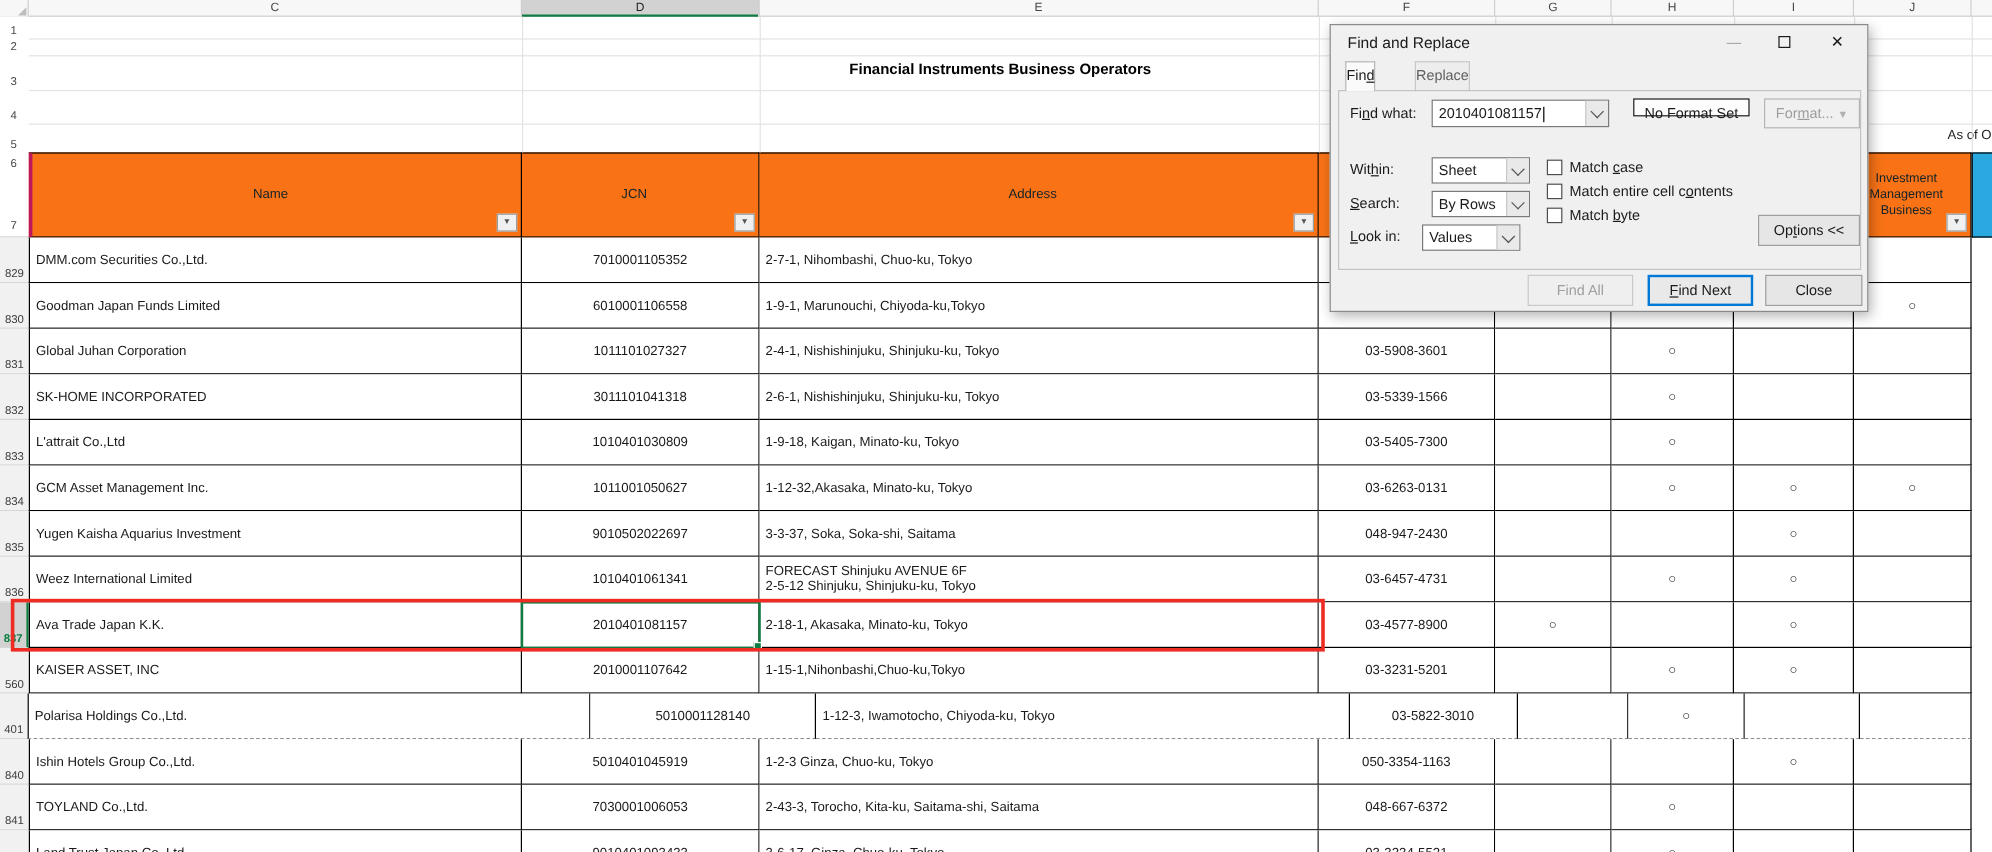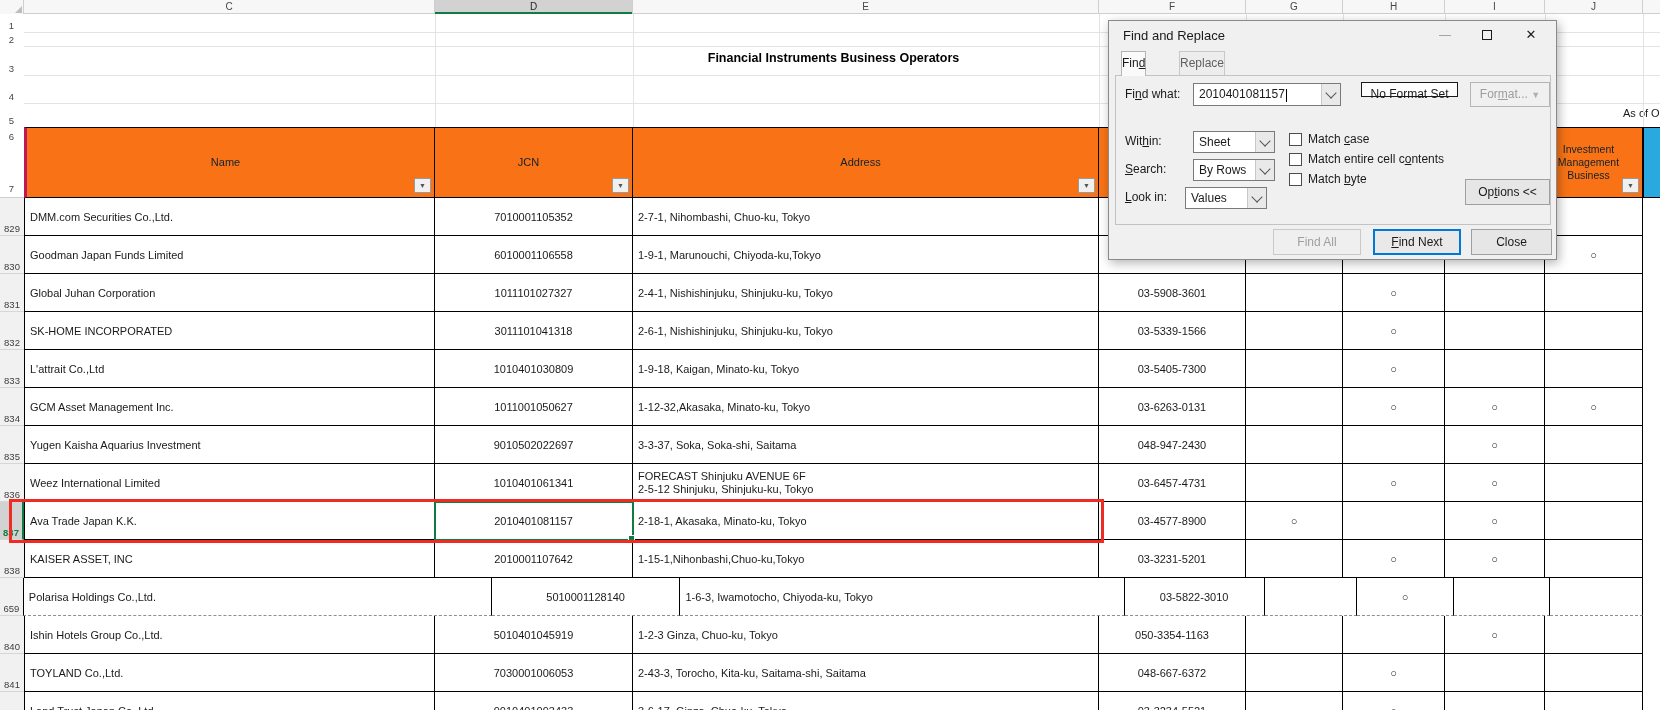--- a/index.html
+++ b/index.html
@@ -266,39 +266,39 @@
       <div class="dcell cl-center" style="width: 97px;">
         <span class="circ">○</span>
       </div>
       <div class="dcell cl-center" style="width: 102px;"></div>
       <div class="dcell cl-center" style="width: 100px;">
         <span class="circ">○</span>
       </div>
       <div class="dcell cl-center" style="width: 98px;"></div>
     </div>
     <div class="drow">
-      <div class="gut">838</div>
+      <div class="gut">560</div>
       <div class="dcell cl-left cfirst" style="width: 411px;">KAISER ASSET, INC</div>
       <div class="dcell cl-center" style="width: 198px;">2010001107642</div>
       <div class="dcell cl-left" style="width: 466px;">1-15-1,Nihonbashi,Chuo-ku,Tokyo</div>
       <div class="dcell cl-center" style="width: 147px;">03-3231-5201</div>
       <div class="dcell cl-center" style="width: 97px;"></div>
       <div class="dcell cl-center" style="width: 102px;">
         <span class="circ">○</span>
       </div>
       <div class="dcell cl-center" style="width: 100px;">
         <span class="circ">○</span>
       </div>
       <div class="dcell cl-center" style="width: 98px;"></div>
     </div>
     <div class="drow dashed">
-      <div class="gut">659</div>
+      <div class="gut">401</div>
       <div class="dcell cl-left cfirst" style="width: 492px;">Polarisa Holdings Co.,Ltd.</div>
       <div class="dcell cl-center" style="width: 198px;">5010001128140</div>
-      <div class="dcell cl-left" style="width: 466px;">1-6-3, Iwamotocho, Chiyoda-ku, Tokyo</div>
+      <div class="dcell cl-left" style="width: 466px;">1-12-3, Iwamotocho, Chiyoda-ku, Tokyo</div>
       <div class="dcell cl-center" style="width: 147px;">03-5822-3010</div>
       <div class="dcell cl-center" style="width: 97px;"></div>
       <div class="dcell cl-center" style="width: 102px;">
         <span class="circ">○</span>
       </div>
       <div class="dcell cl-center" style="width: 100px;"></div>
       <div class="dcell cl-center" style="width: 98px;"></div>
     </div>
     <div class="drow">
       <div class="gut">840</div>

